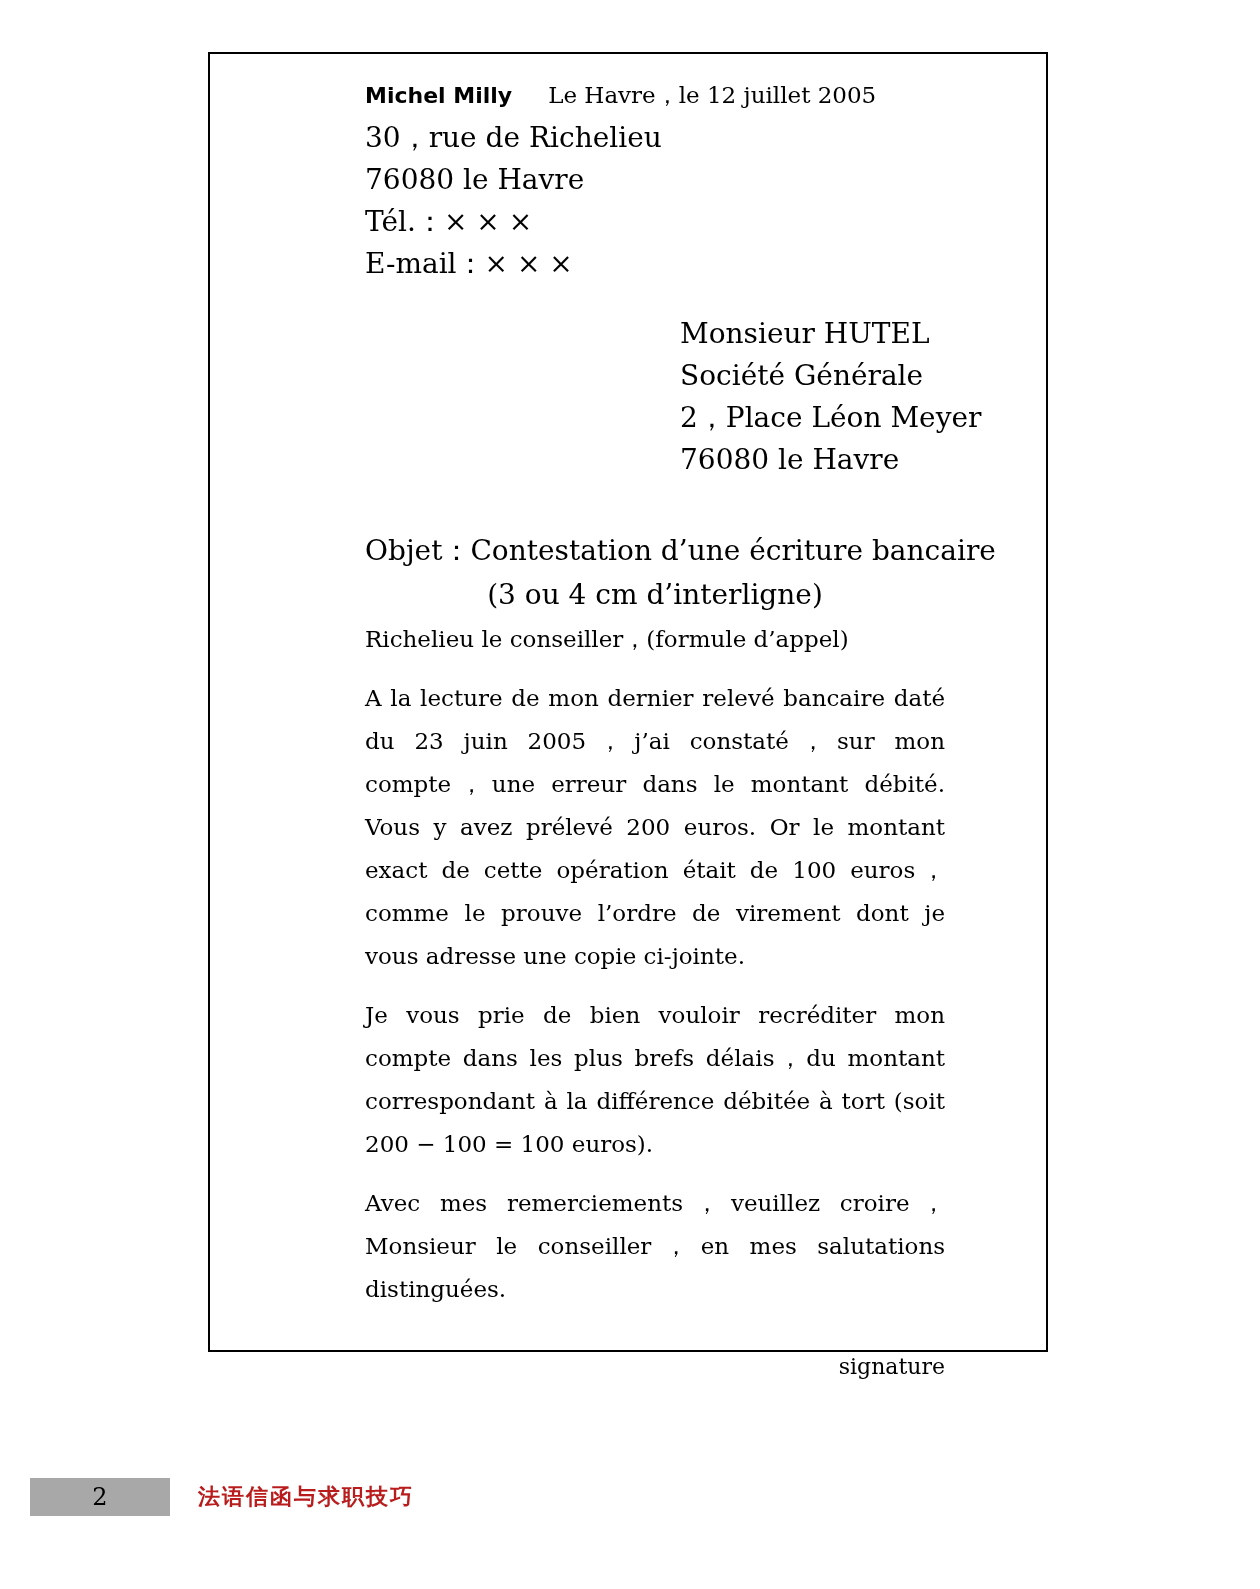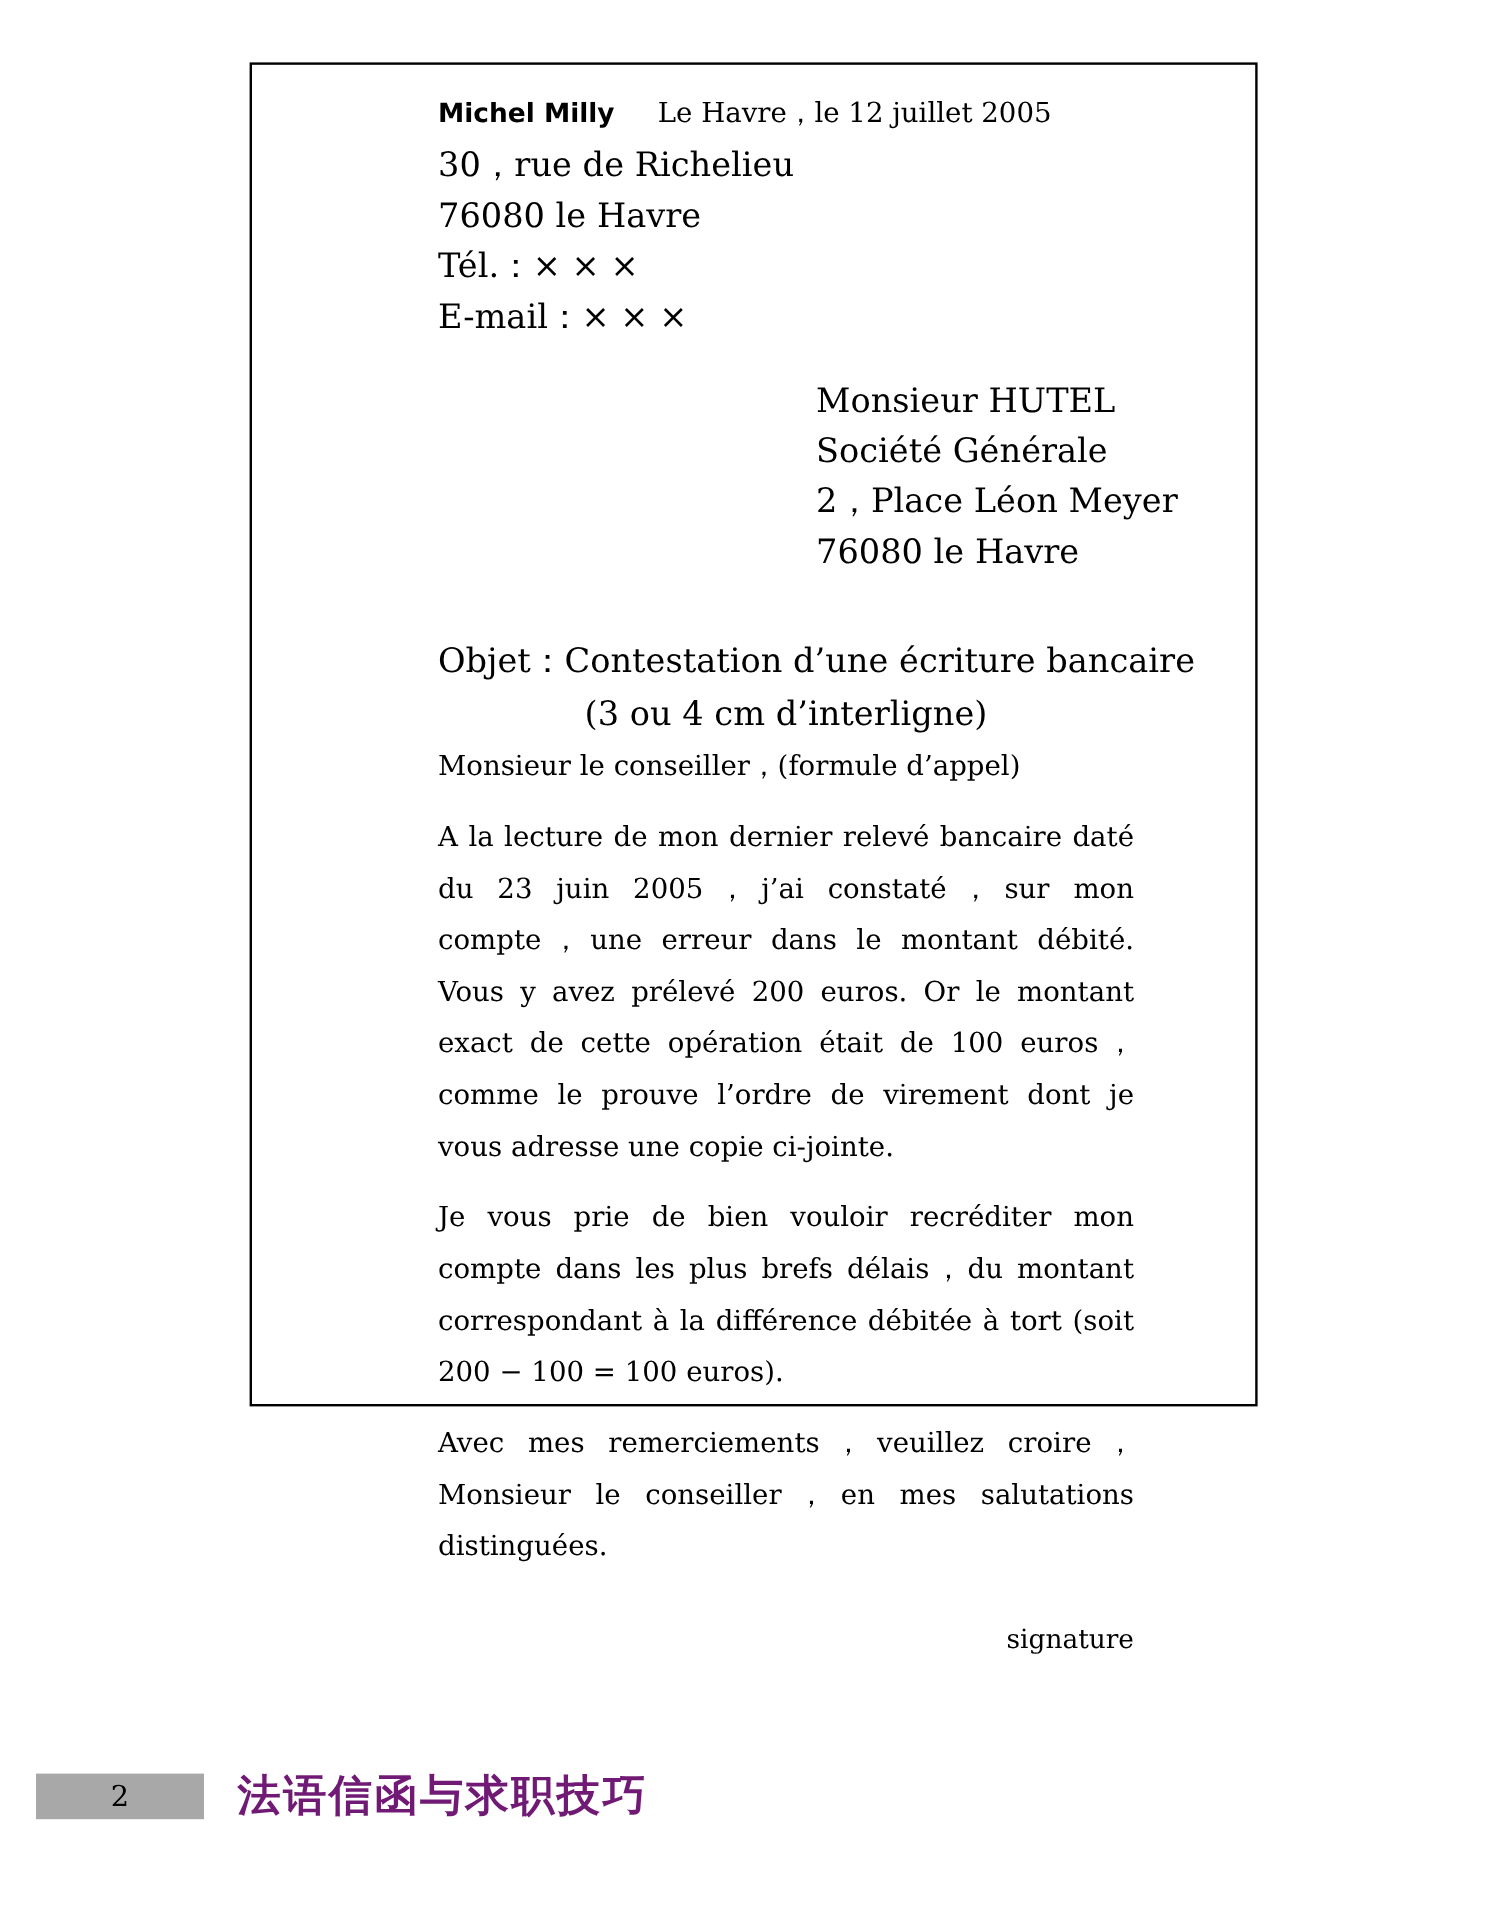--- a/index.html
+++ b/index.html
@@ -15,21 +15,21 @@
     color: #000000;
     overflow: hidden;
   }
 
   
   #letter-box {
     position: absolute;
     left: 208px;
     top: 52px;
     width: 840px;
-    height: 1120px;
+    height: 1300px;
     border: 2px solid #000000;
     box-sizing: border-box;
     background: #ffffff;
   }
 
   .inner {
     position: absolute;
     left: 155px;
     top: 20px;
     width: 580px;
@@ -126,25 +126,25 @@
     font-size: 24px;
     font-family: "DejaVu Serif", serif;
     color: #000000;
   }
   #footer-title {
     position: absolute;
     left: 168px;
     top: 0px;
     height: 38px;
     line-height: 38px;
-    font-size: 36px;
+    font-size: 22px;
     font-family: "DejaVu Sans", sans-serif;
     font-weight: 700;
     letter-spacing: 2px;
-    color: #701a75;
+    color: #b91c1c;
   }
 </style>
 </head>
 <body>
 
 <div id="letter-box">
   <div class="inner">
 
     <div class="header-row">
       <span class="sender-name">Michel Milly</span>
@@ -160,21 +160,21 @@
       <div class="line">Société Générale</div>
       <div class="line">2，Place Léon Meyer</div>
       <div class="line">76080 le Havre</div>
     </div>
 
     <div class="objet-block">
       <div class="line">Objet：Contestation d’une écriture bancaire</div>
       <div class="line">(3 ou 4 cm d’interligne)</div>
     </div>
 
-    <div class="salutation">Monsieur le conseiller，(formule d’appel)</div>
+    <div class="salutation">Richelieu le conseiller，(formule d’appel)</div>
 
     <div class="para">A la lecture de mon dernier relevé bancaire daté du 23 juin 2005，j’ai constaté，sur mon compte，une erreur dans le montant débité. Vous y avez prélevé 200 euros. Or le montant exact de cette opération était de 100 euros，comme le prouve l’ordre de virement dont je vous adresse une copie ci-jointe.</div>
     <div class="para">Je vous prie de bien vouloir recréditer mon compte dans les plus brefs délais，du montant correspondant à la différence débitée à tort (soit 200 − 100 = 100 euros).</div>
     <div class="para">Avec mes remerciements，veuillez croire，Monsieur le conseiller，en mes salutations distinguées.</div>
 
     <div class="closing-block">
       <div class="line sig">signature</div>
     </div>
 
   </div>

